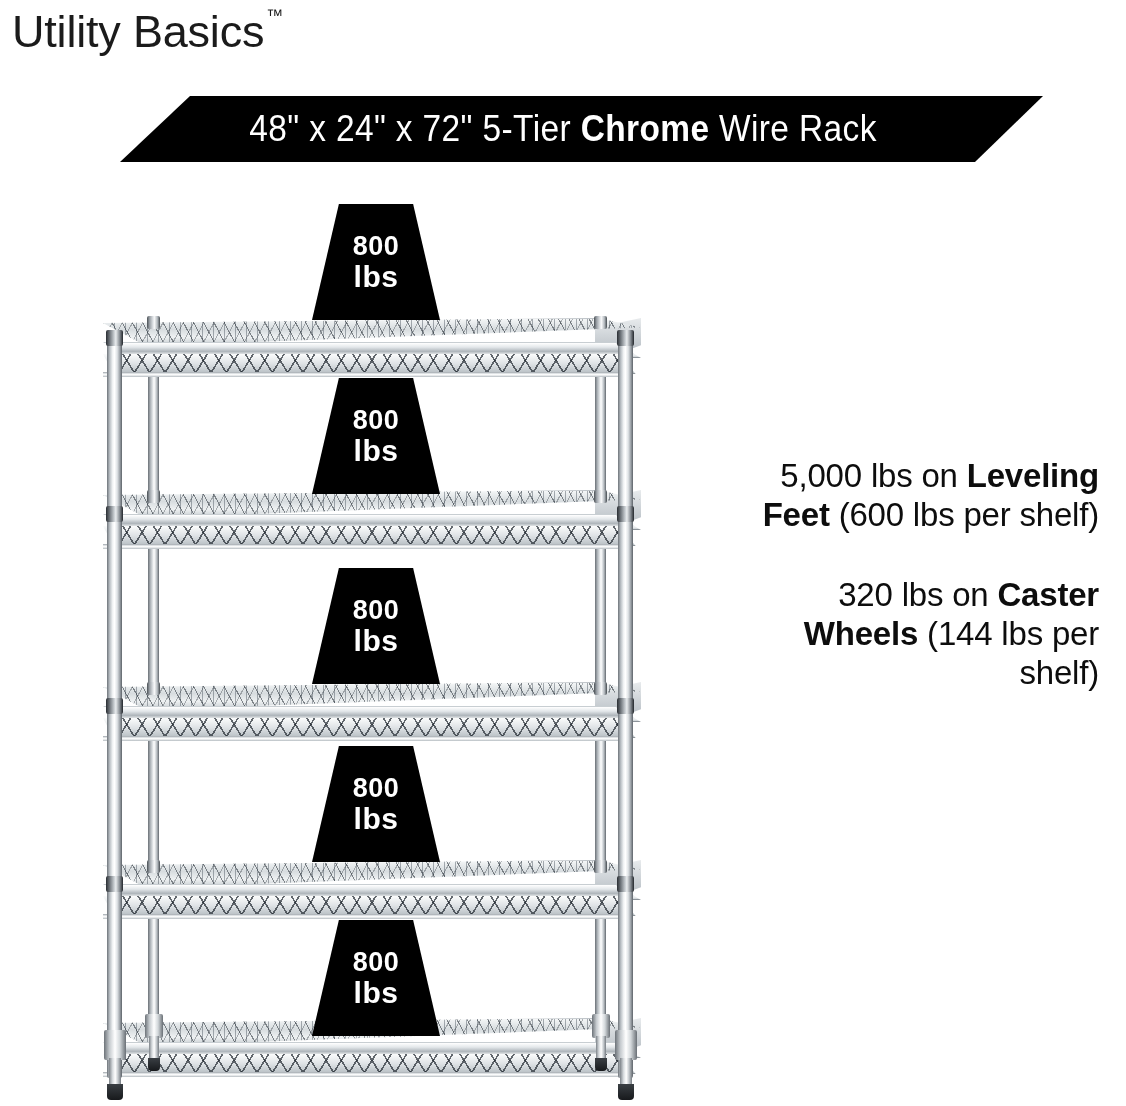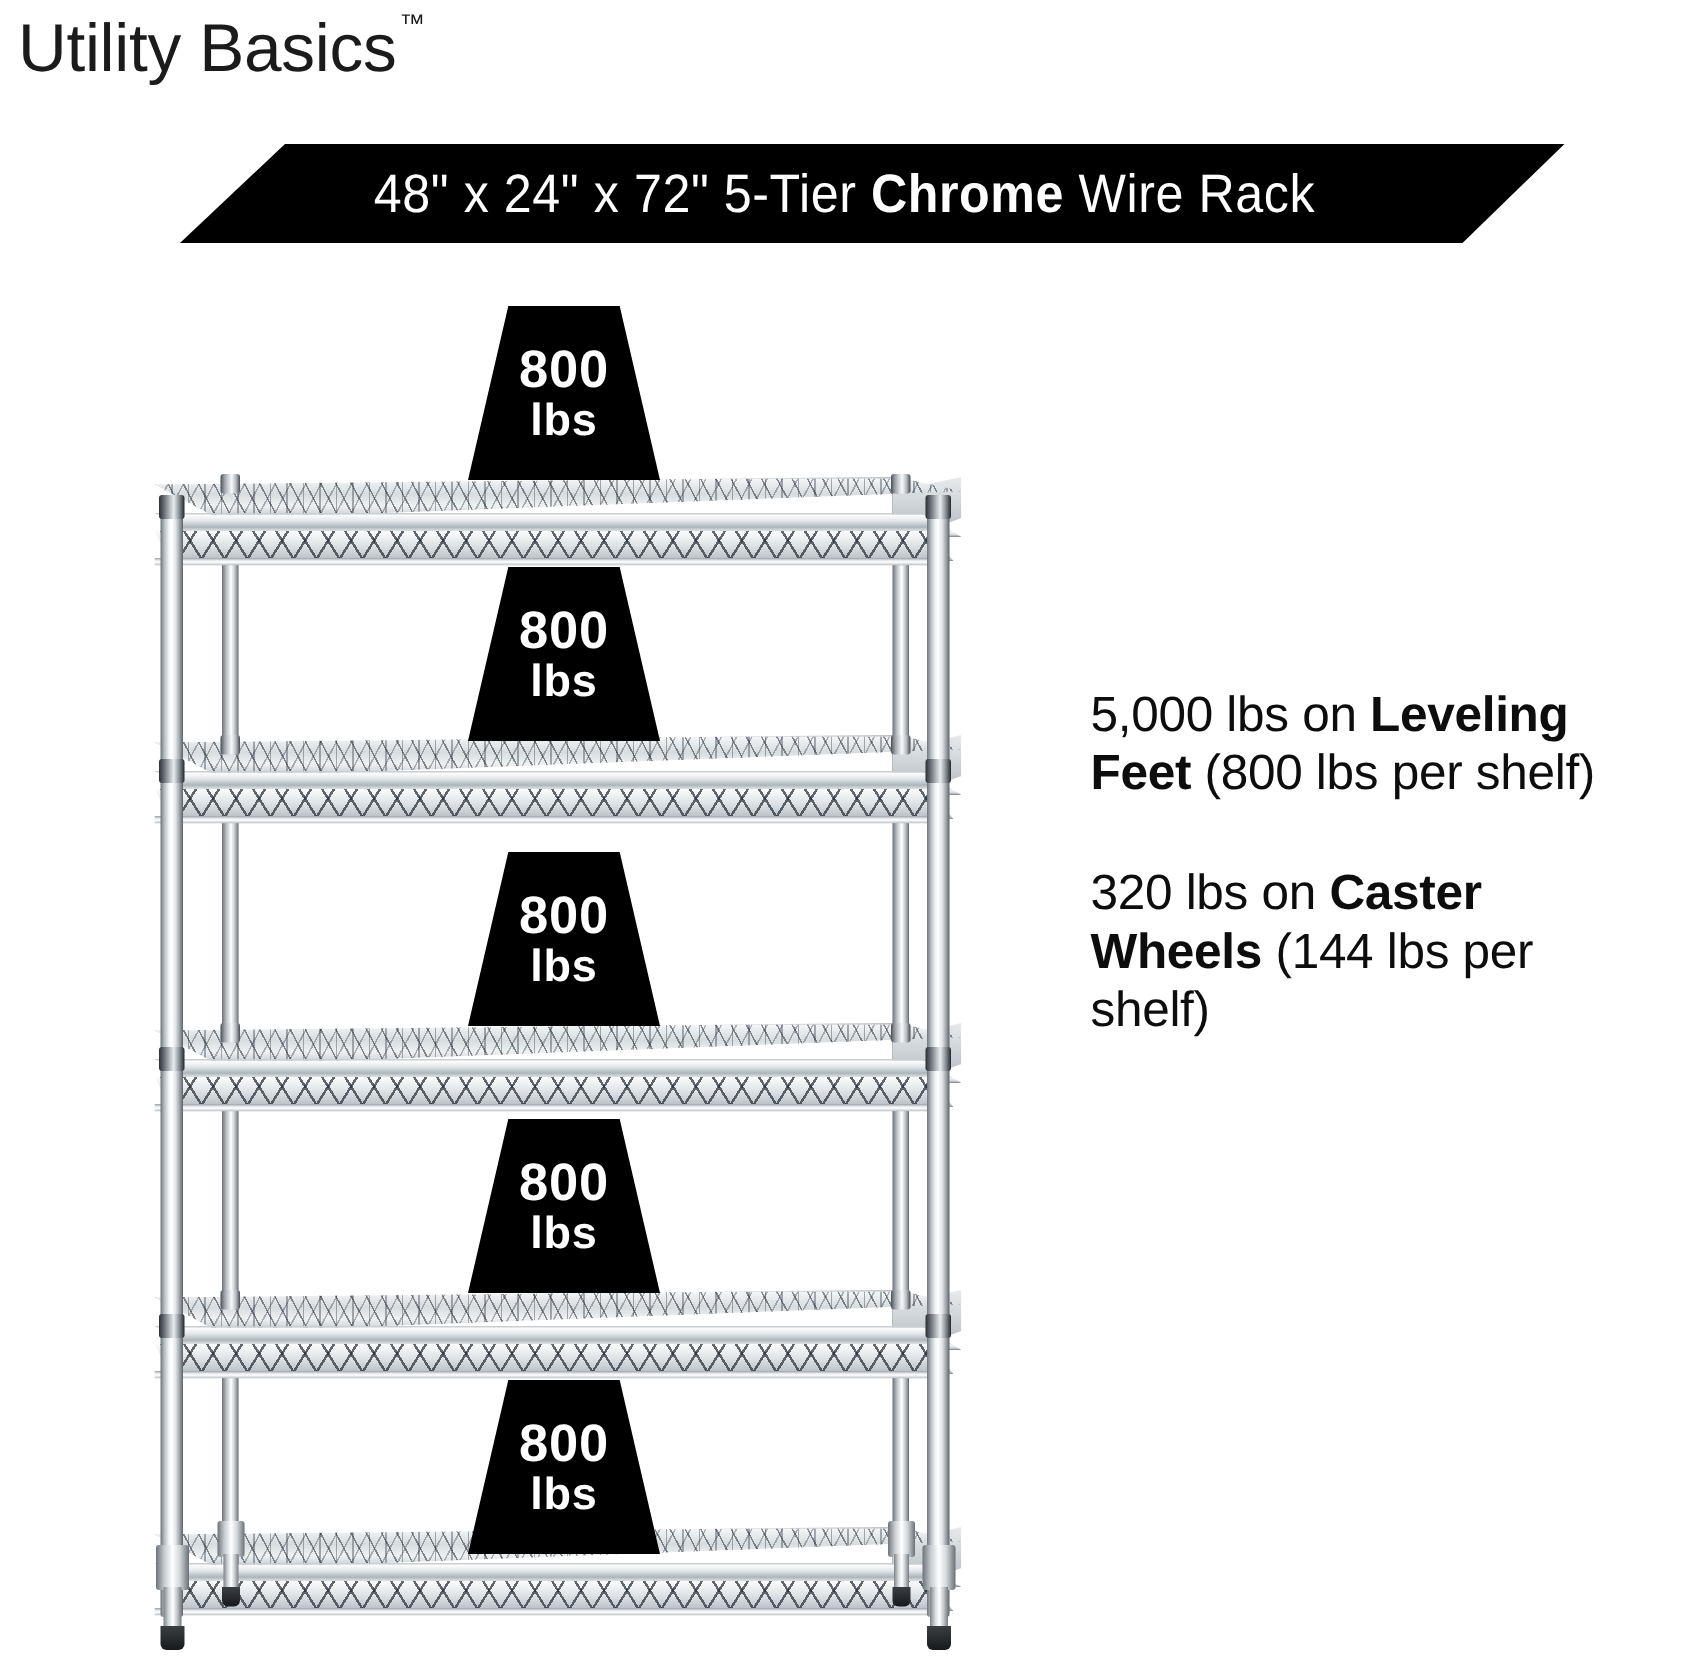--- a/index.html
+++ b/index.html
@@ -2,21 +2,21 @@
 <html><head>
 <meta charset="utf-8">
 <style>
   html,body{margin:0;padding:0;}
   body{
     width:1126px;height:1106px;
     background:#ffffff;
     font-family:"Liberation Sans",sans-serif;
     overflow:hidden;position:relative;
   }
-  #stage{position:absolute;inset:0;width:1126px;height:1106px;}
+  #stage{position:absolute;inset:0;width:1126px;height:1106px;text-align:right;}
 
   
   .brand{
     position:absolute;left:12px;top:6px;
     font-size:45px;color:#1b1b1b;font-weight:400;
     letter-spacing:-0.2px;white-space:nowrap;
   }
   .brand .tm{font-size:17px;vertical-align:26px;margin-left:2px;letter-spacing:0;}
 
   
@@ -113,21 +113,21 @@
   .badge{position:absolute;color:#ffffff;}
   .badge .tz{
     position:absolute;inset:0;background:#000000;
     clip-path:polygon(21% 0%,79% 0%,100% 100%,0% 100%);
   }
   .badge .txt{
     position:absolute;inset:0;display:flex;flex-direction:column;
     align-items:center;justify-content:center;gap:2px;
     font-weight:700;line-height:1.0;letter-spacing:0.5px;
   }
-  .badge .n{font-size:35px;}
+  .badge .n{font-size:27px;}
   .badge .u{font-size:30px;}
 </style>
 </head>
 <body>
 
 <div id="stage">
 
   <div class="brand">
     <span>Utility Basics</span><span class="tm">™</span>
   </div>
@@ -136,21 +136,21 @@
     <svg class="banner-shape" viewBox="0 0 1126 66" preserveAspectRatio="none">
       <polygon points="190,0 1043,0 975,66 120,66" fill="#000000"></polygon>
     </svg>
     <div class="banner-text">
       <span>48" x 24" x 72"</span>&nbsp;<span>5-Tier</span>&nbsp;<b>Chrome</b>&nbsp;<span>Wire Rack</span>
     </div>
   </div>
 
   <div class="copy">
     <div class="para">
-      <span>5,000 lbs on </span><b>Leveling Feet</b><span> (800 lbs per shelf)</span>
+      <span>5,000 lbs on </span><b>Leveling Feet</b><span> (600 lbs per shelf)</span>
     </div>
     <div class="para">
       <span>320 lbs on </span><b>Caster Wheels</b><span> (144 lbs per shelf)</span>
     </div>
   </div>
 
   <div class="rack">
 
     <div class="post back" style="left:63px;top:18px;height:742px;"></div>
     <div class="post back" style="left:510px;top:18px;height:742px;"></div>

